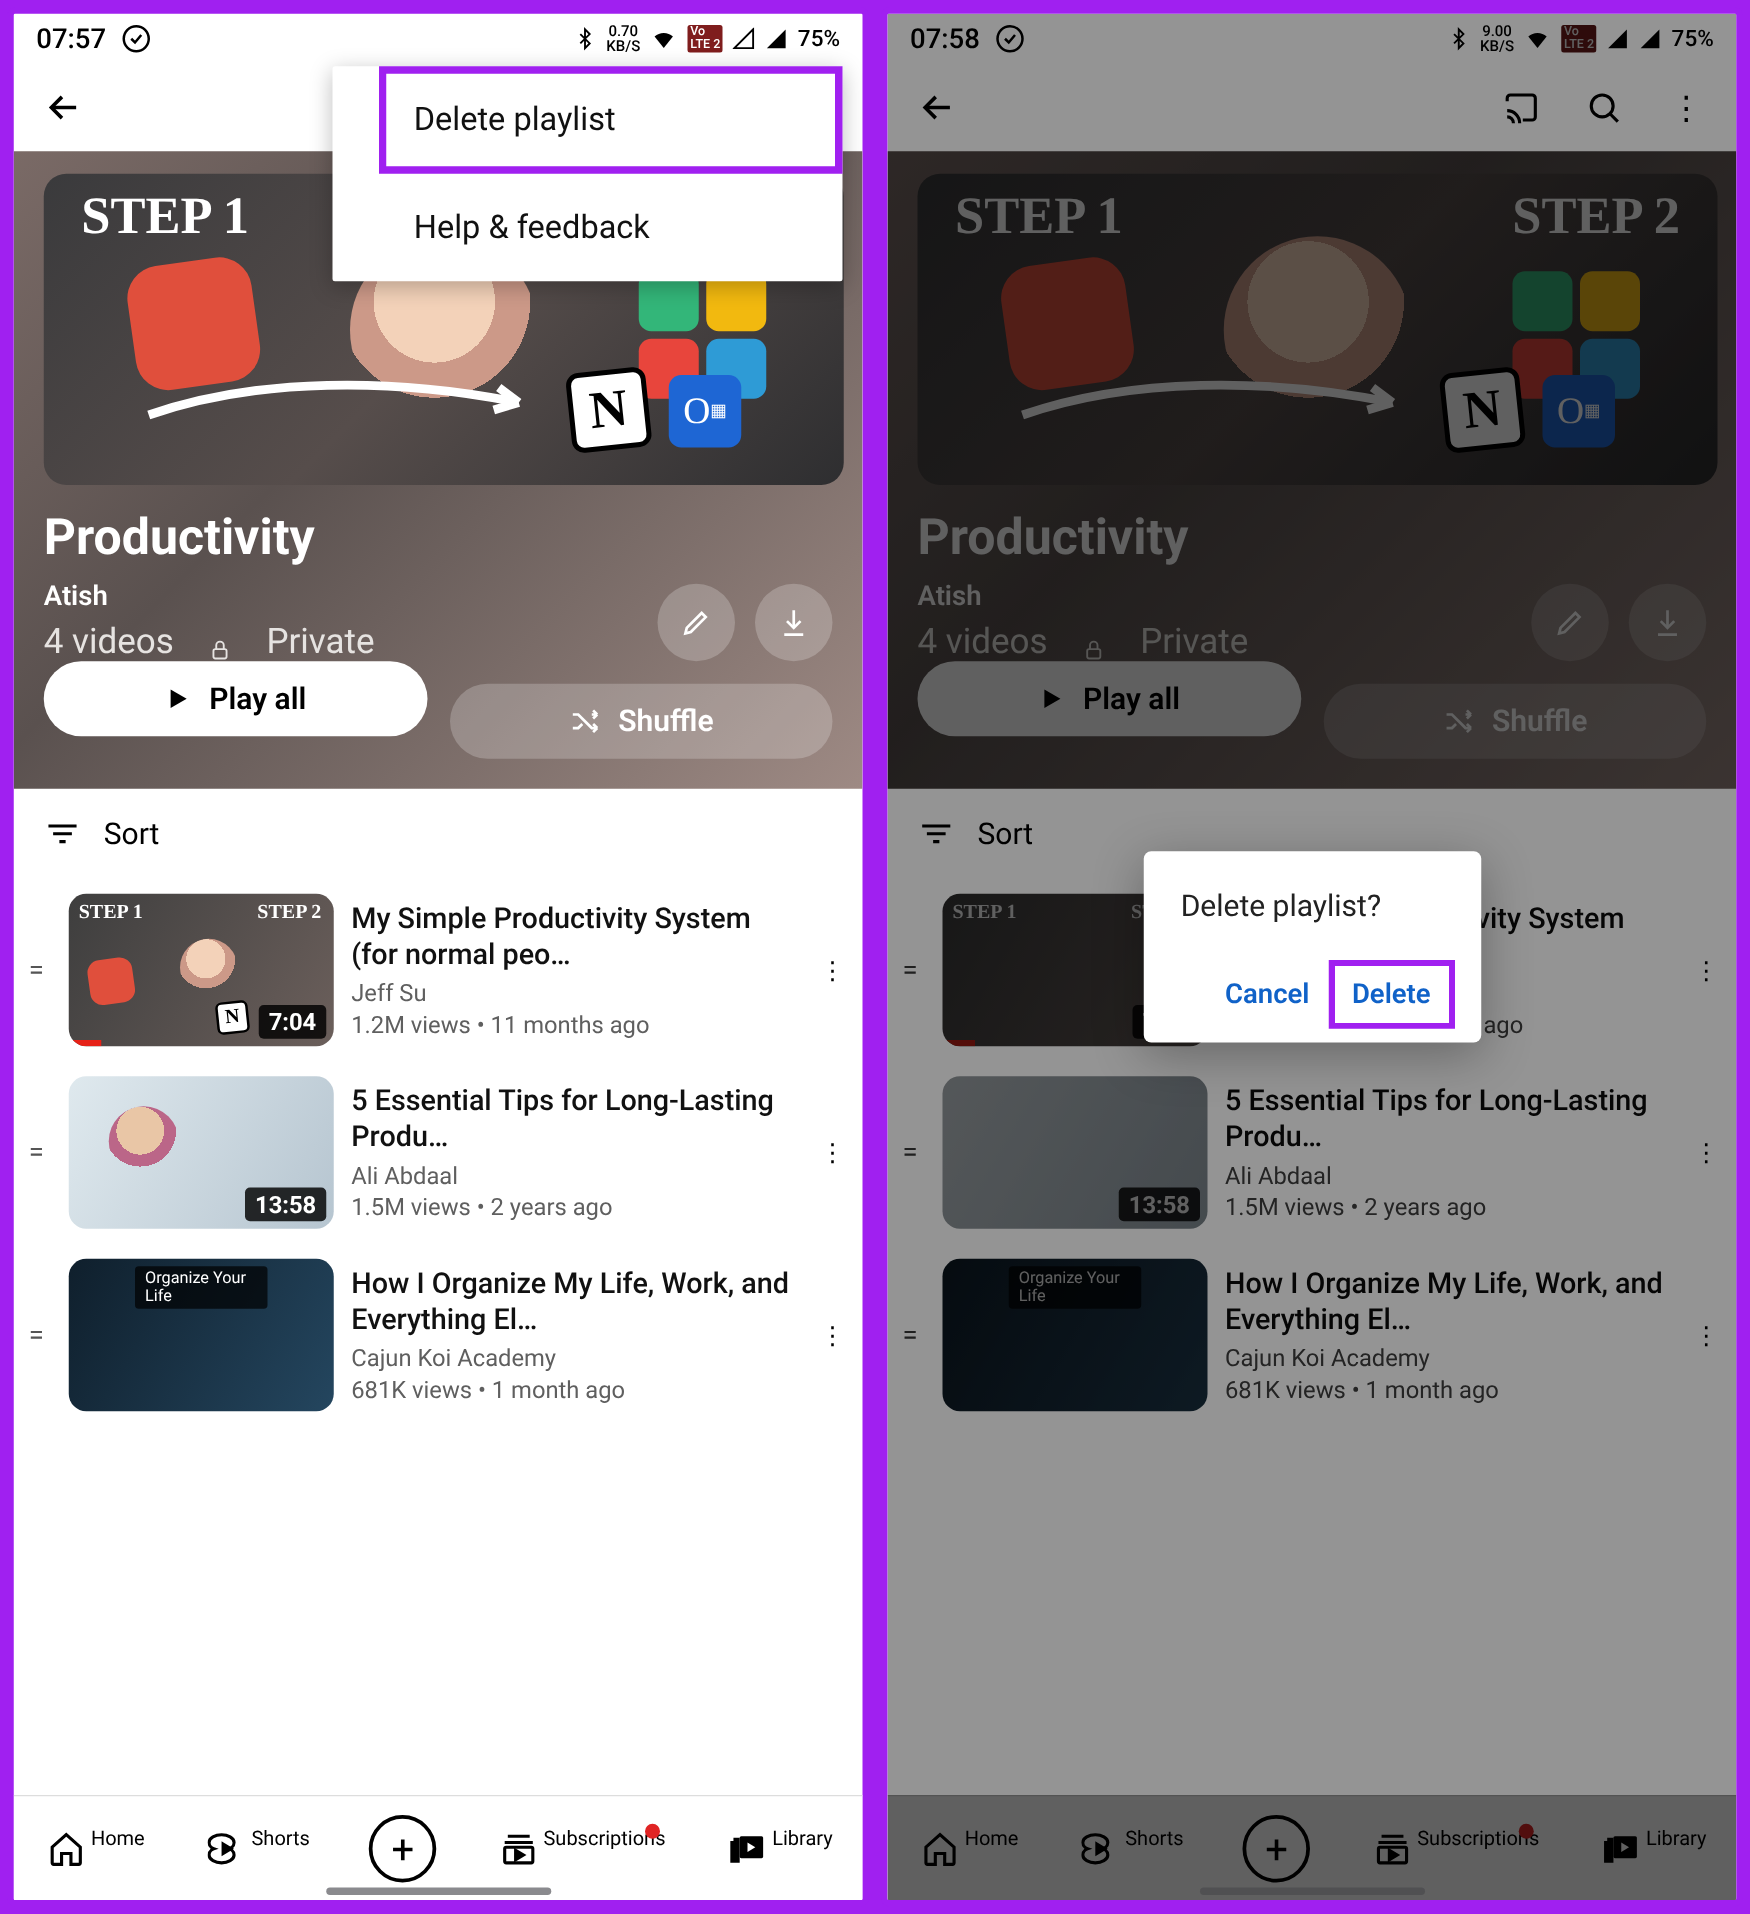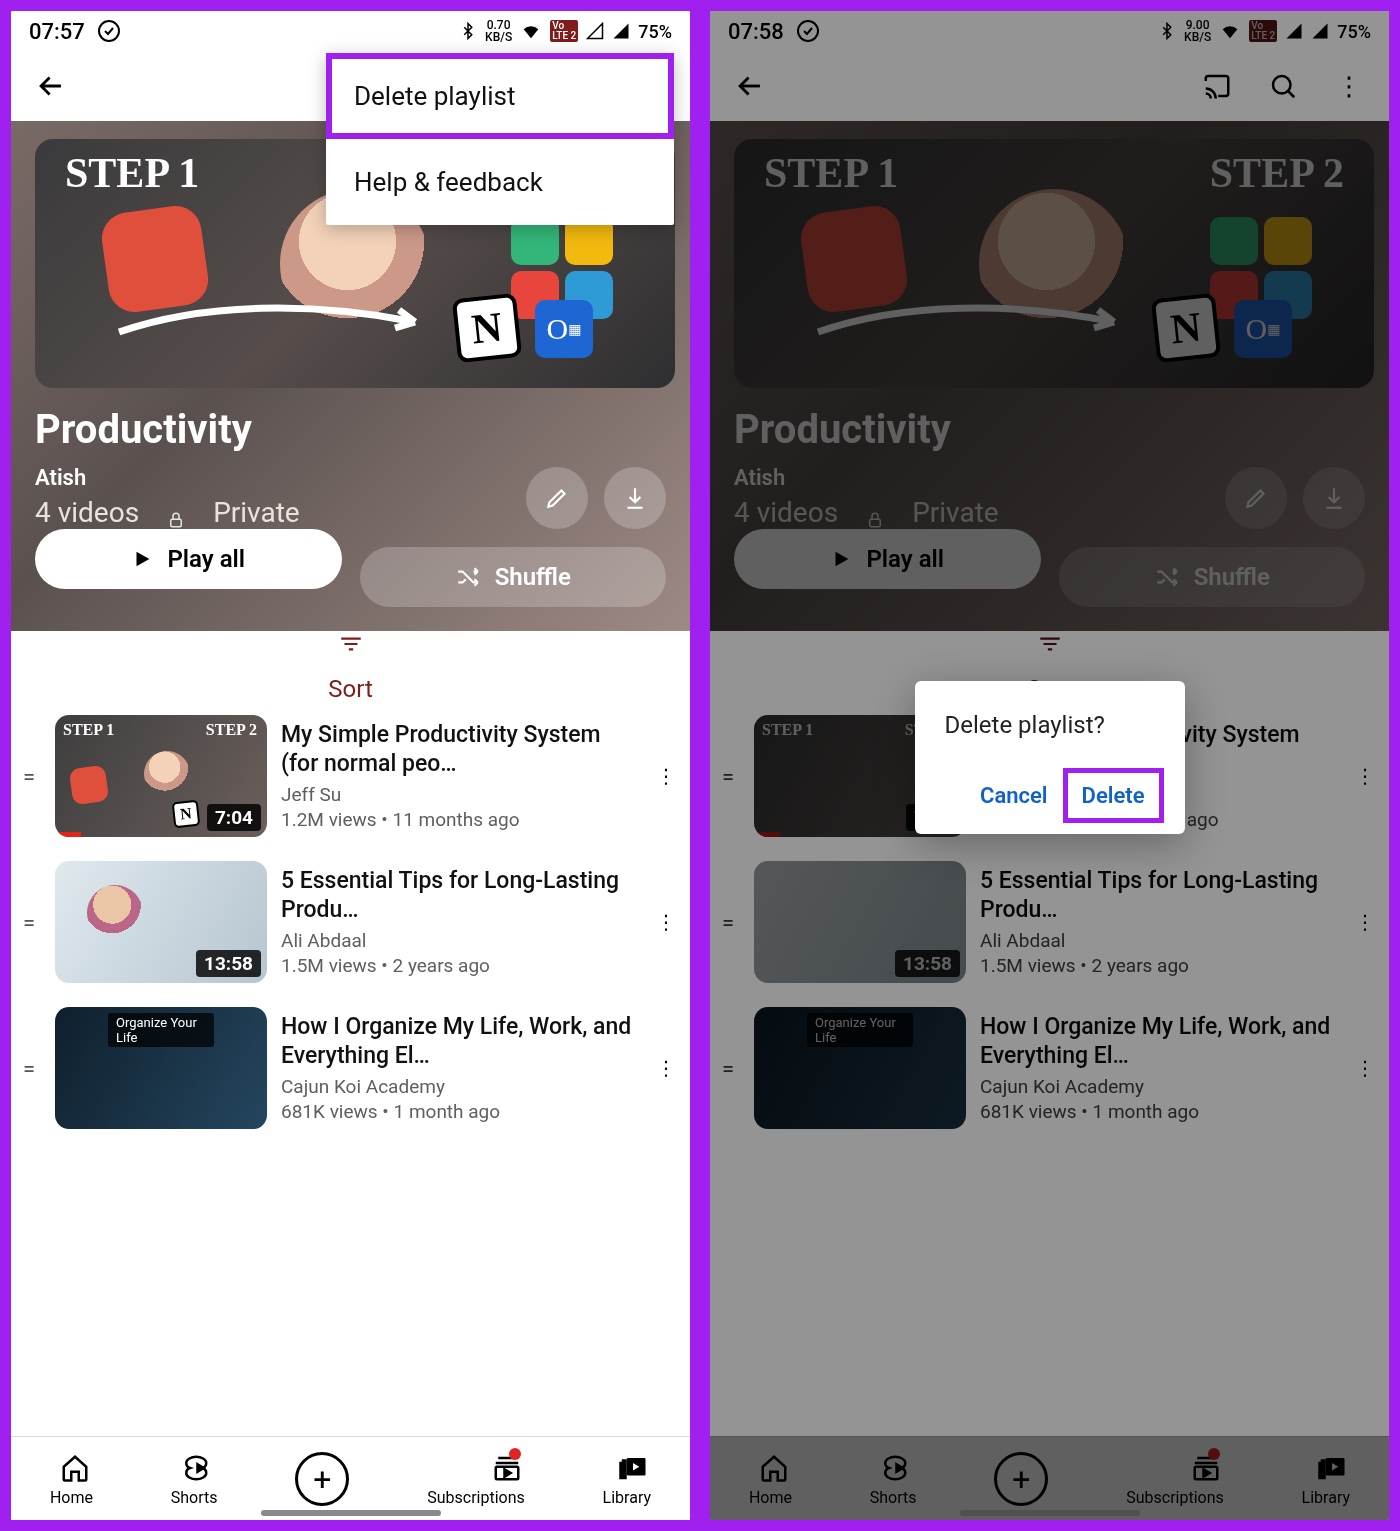--- a/index.html
+++ b/index.html
@@ -101,48 +101,48 @@
   }
   .playlist-title { font-size:40px; font-weight:700; margin-top:18px;}
   .playlist-author { font-size:22px; font-weight:600; margin-top:12px;}
   .playlist-meta { font-size:28px; color:#e6e3e1; margin-top:6px; display:flex; align-items:flex-end; gap:28px;}
   .editrow { position:absolute; right:24px; top:346px; display:flex; gap:16px;}
   .circlebtn { width:62px;height:62px;border-radius:50%;background:rgba(255,255,255,0.22);display:flex;align-items:center;justify-content:center;}
   .btnrow { display:flex; gap:18px; margin-top:auto;}
   .pill { flex:1; height:60px; border-radius:40px; display:flex; align-items:center; justify-content:center; gap:14px; font-size:24px; font-weight:600;}
   .pill.white { background:#fff; color:#000;}
   .pill.ghost { background:rgba(255,255,255,0.22); color:#fff;margin-top:18px;}
-  .sortrow { height:72px; display:flex; align-items:center; gap:18px; padding:0 24px; font-size:24px; color:#7f1d1d;flex-direction:column;}
+  .sortrow { height:72px; display:flex; align-items:center; gap:18px; padding:0 24px; font-size:24px; color:#000000;}
   .list { flex:1; overflow:hidden;}
   .row { display:flex; align-items:center; gap:14px; padding:12px 14px 12px 6px;}
   .drag { width:24px; color:#555; font-size:22px; text-align:center;}
   .thumb { width:212px; height:122px; border-radius:14px; position:relative; background:#666; overflow:hidden;}
   .thumb.vid1{ background:linear-gradient(120deg,#3e3e3e,#6b5f5b);}
   .thumb.vid2{ background:linear-gradient(120deg,#dfe9ee,#b6c5d0);}
   .thumb.vid3{ background:linear-gradient(120deg,#0f1f2c,#24465f);}
   .thumb .dur { position:absolute; right:6px; bottom:6px; background:rgba(0,0,0,0.82); color:#fff; padding:2px 8px; border-radius:4px; font-size:19px; font-weight:700;}
   .mini-step{position:absolute;color:#fff;font-family:"Comic Sans MS",cursive;font-size:16px;font-weight:bold;}
   .info { flex:1; min-width:0;}
   .vtitle { font-size:23px; line-height:1.25; font-weight:500; color:#111;}
   .vchan { font-size:19px; color:#5f5f5f; margin-top:4px;}
   .vmeta { font-size:19px; color:#5f5f5f; margin-top:2px;}
   .row .more{ color:#000; font-size:20px;}
   .bottomnav{
     height:84px; border-top:1px solid #ddd; display:flex; align-items:center; justify-content:space-around;
     background:#fff;
   }
-  .navitem{ display:flex; flex-direction:column; align-items:flex-end; gap:2px; font-size:16px; color:#000; position:relative;}
+  .navitem{ display:flex; flex-direction:row; align-items:flex-start; gap:2px; font-size:16px; color:#000; position:relative;}
   .navicon{ width:36px;height:36px;display:flex;align-items:center;justify-content:center;}
   .plusbtn{ width:54px;height:54px;border:3px solid #000;border-radius:50%;display:flex;align-items:center;justify-content:center;font-size:32px;}
   .reddot{position:absolute;top:-2px;right:4px;width:12px;height:12px;background:#e02424;border-radius:50%;}
   .homeind{ position:absolute; bottom:4px; left:50%; transform:translateX(-50%); width:180px; height:6px; background:#8a8a8e; border-radius:4px;}
   
   .menu{
-    position:absolute; top:42px; right:16px; width:348px; background:#fff;
-    box-shadow:0 4px 18px rgba(0,0,0,0.25); z-index:40; border-radius:2px;
+    position:absolute; top:42px; right:16px; width:408px; background:#fff;
+    box-shadow:0 4px 18px rgba(0,0,0,0.25); z-index:40; border-radius:2px;padding-left:37px;
   }
   .menuitem{ height:86px; display:flex; align-items:center; padding:0 28px; font-size:26px; color:#111;}
   .menuitem.highlight{ box-shadow:inset 0 0 0 6px #a020f0;}
   
   .scrim{ position:absolute; inset:0; background:rgba(0,0,0,0.42); z-index:50;}
   .dialog{
     position:absolute; z-index:60; top:670px; left:50%; transform:translateX(-50%);
     width:270px; background:#fff; border-radius:6px; padding:30px 26px 16px 30px;
     box-shadow:0 10px 40px rgba(0,0,0,0.3);
   }

